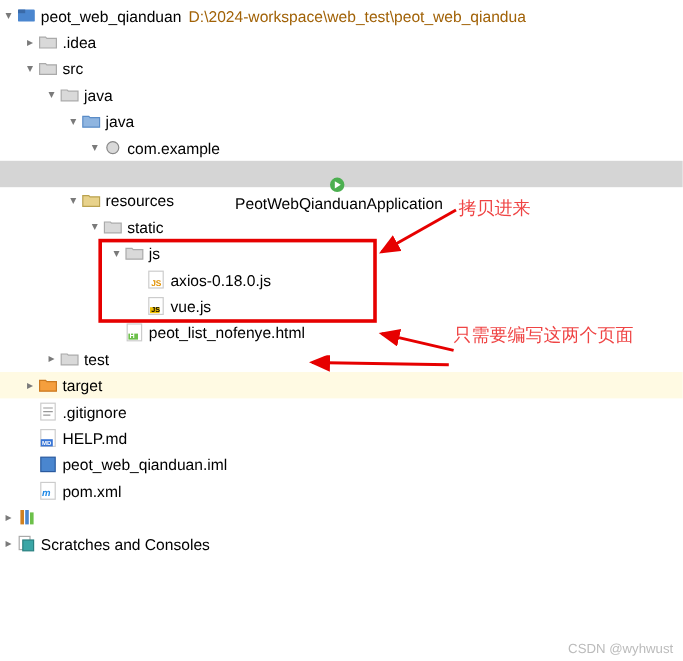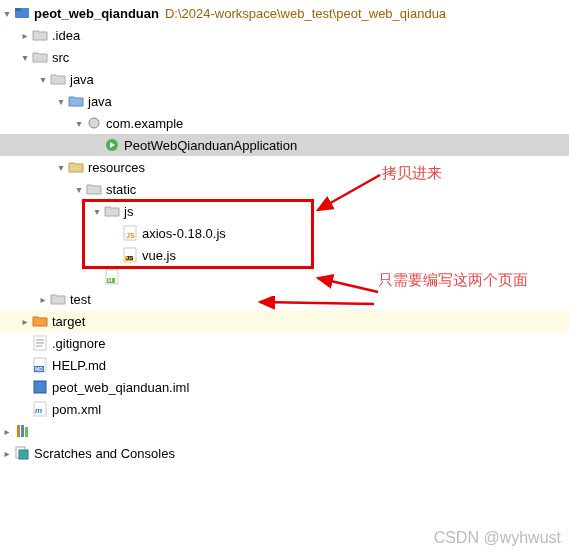--- a/index.html
+++ b/index.html
@@ -15,21 +15,21 @@
       position: relative;
     }
     .tree { padding: 2px 0; }
     .row {
       display: flex;
       align-items: center;
       height: 22px;
       padding-right: 4px;
       white-space: nowrap;
     }
-    .row.selected { background: #d5d5d5; }
+    .row.selected { background: #d5d5d5; flex-direction: column; }
     .row.highlight { background: #fffae3; }
     .indent { display: inline-block; }
     .arrow {
       width: 14px;
       display: inline-flex;
       justify-content: center;
       color: #7a7a7a;
       cursor: pointer;
       font-size: 10px;
     }
@@ -37,41 +37,41 @@
     .icon {
       width: 16px;
       height: 16px;
       margin-right: 4px;
       display: inline-flex;
       align-items: center;
       justify-content: center;
       flex-shrink: 0;
     }
     .label { cursor: default; }
-    .label.bold { font-weight: bold; }
+    .label.bold { font-weight: normal; }
     .path { color: #a16207; margin-left: 6px; }
     .folder svg, .icon svg { width: 16px; height: 16px; }
     .annotation {
       position: absolute;
       color: #ef4444;
       font-size: 15px;
       font-weight: 400;
     }
     .redbox {
       position: absolute;
       border: 3px solid #e60000;
       pointer-events: none;
     }
     .arrow-svg { position: absolute; pointer-events: none; }
     .watermark {
       position: absolute;
       bottom: 4px;
       right: 8px;
       color: #bbb;
-      font-size: 16px;
+      font-size: 11px;
       margin-left: 14px;
     }
   </style>
 </head>
 <body>
 
 <div class="tree">
 
   <div class="row">
     <span class="indent" style="width:0px"></span>
@@ -214,20 +214,21 @@
   <div class="row">
     <span class="indent" style="width:90px"></span>
     <span class="arrow none">▸</span>
     <span class="icon">
       <svg viewBox="0 0 16 16">
           <rect x="2" y="1" width="12" height="14" fill="#fff" stroke="#ccc"></rect>
           <rect x="3" y="9" width="8" height="5" fill="#6cc04a"></rect>
           <text x="4" y="13" font-size="6" fill="#fff" font-weight="bold">H</text>
         </svg>
     </span>
+    <span class="label">peot_list_nofenye.html</span>
   </div>
 
 
   <div class="row">
     <span class="indent" style="width:36px"></span>
     <span class="arrow">▸</span>
     <span class="icon">
       <svg viewBox="0 0 16 16">
           <path d="M1 4h5l1 1h8v8H1z" fill="#d9d9d9" stroke="#aaa"></path>
         </svg>

